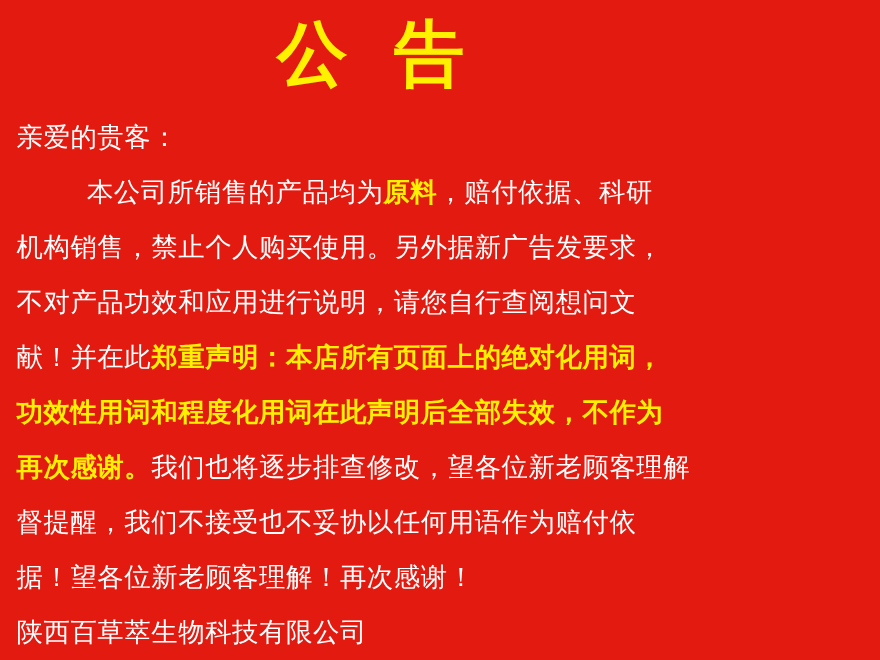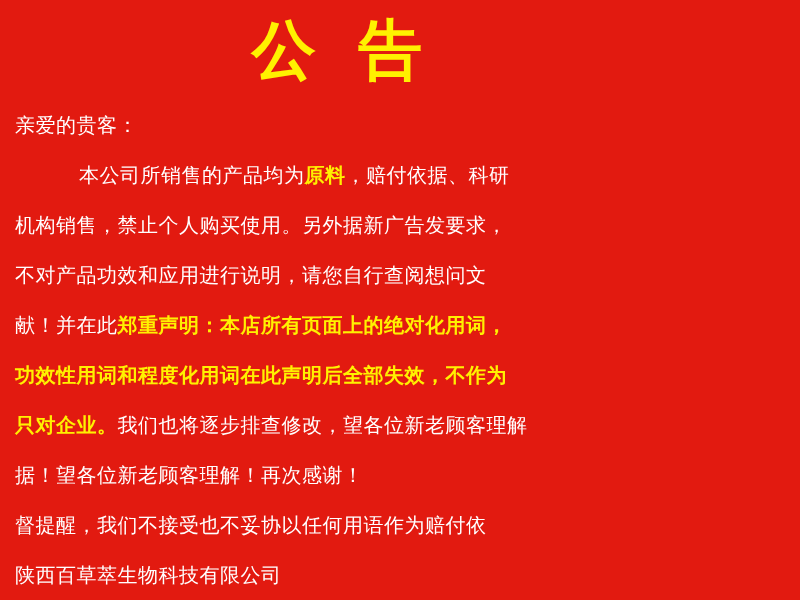--- a/index.html
+++ b/index.html
@@ -19,21 +19,21 @@
     margin:0;padding-top:8px;height:88px;
     text-align:center;
     color:var(--title);
     font-size:64px;line-height:84px;font-weight:bold;
     letter-spacing:10px;
   }
   .body-text{
     position:absolute;top:100px;left:15px;right:14px;
   }
   .line{
-    font-size:20px;line-height:50px;
+    font-size:24px;line-height:50px;
     color:var(--body);
     white-space:nowrap;
     letter-spacing:0.5px;
   }
   .line.indent{text-indent:64px;}
   .seg-yellow{color:var(--hl);font-weight:bold;}
   .signature{text-align:left;}
 </style>
 </head>
 <body>
@@ -43,20 +43,20 @@
 
   <div class="body-text">
     <div class="line">亲爱的贵客：</div>
 
     <div id="lines">
         <div class="line indent"><span class="seg-white">本公司所销售的产品均为</span><span class="seg-yellow">原料</span><span class="seg-white">，赔付依据、科研</span></div>
         <div class="line"><span class="seg-white">机构销售，禁止个人购买使用。另外据新广告发要求，</span></div>
         <div class="line"><span class="seg-white">不对产品功效和应用进行说明，请您自行查阅想问文</span></div>
         <div class="line"><span class="seg-white">献！并在此</span><span class="seg-yellow">郑重声明：本店所有页面上的绝对化用词，</span></div>
         <div class="line"><span class="seg-yellow">功效性用词和程度化用词在此声明后全部失效，不作为</span></div>
-        <div class="line"><span class="seg-yellow">只对企业。</span><span class="seg-white">我们也将逐步排查修改，望各位新老顾客理解</span></div>
+        <div class="line"><span class="seg-yellow">再次感谢。</span><span class="seg-white">我们也将逐步排查修改，望各位新老顾客理解</span></div>
+        <div class="line"><span class="seg-white">督提醒，我们不接受也不妥协以任何用语作为赔付依</span></div>
         <div class="line"><span class="seg-white">据！望各位新老顾客理解！再次感谢！</span></div>
-        <div class="line"><span class="seg-white">督提醒，我们不接受也不妥协以任何用语作为赔付依</span></div>
       </div>
 
     <div class="line signature">陕西百草萃生物科技有限公司</div>
   </div>
 </div>
 
 </body></html>

